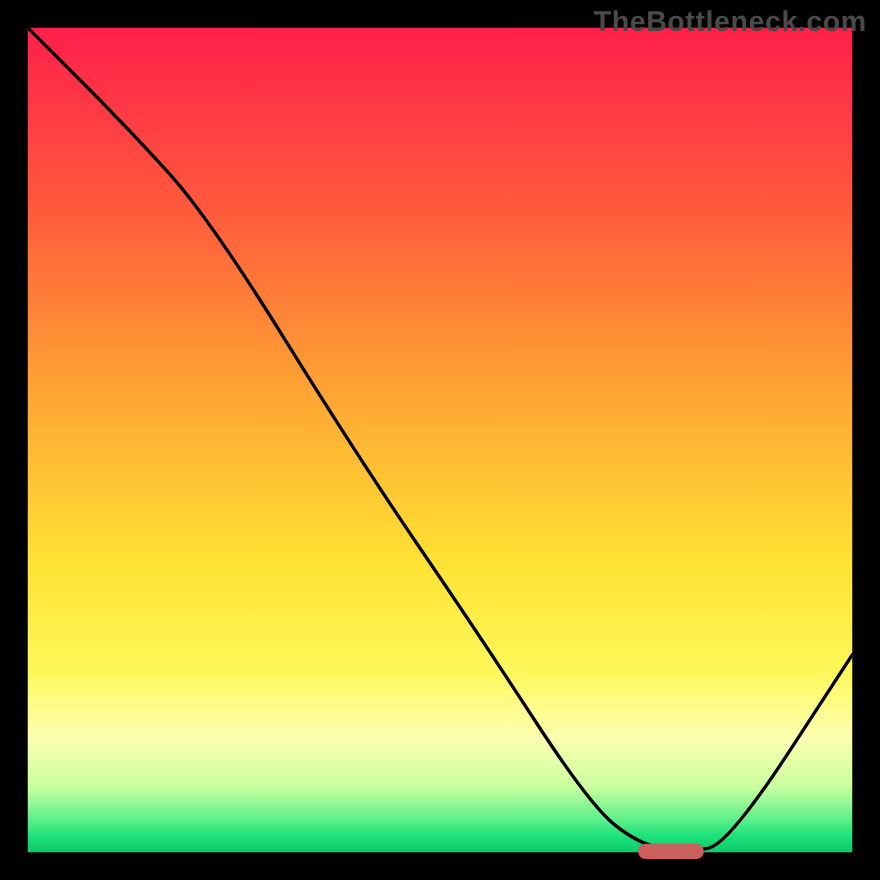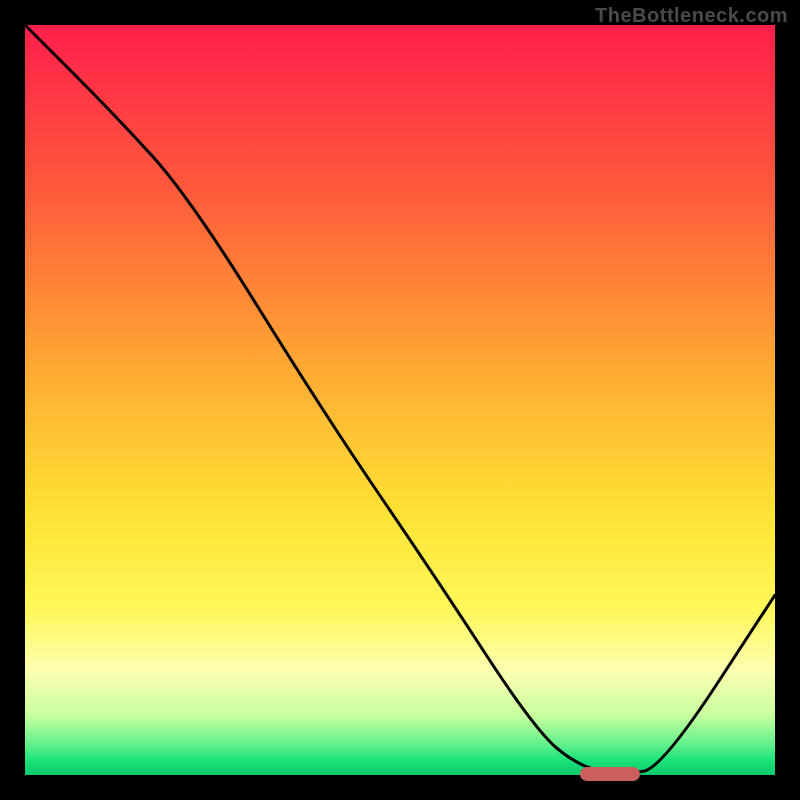--- a/index.html
+++ b/index.html
@@ -15,21 +15,21 @@
     position: relative;
     width: 800px;
     height: 800px;
     background: #000;
   }
   .watermark {
     position: absolute;
     top: 4px;
     right: 12px;
     color: #4a4a4a;
-    font-size: 20px;
+    font-size: 26px;
     font-weight: 600;
     letter-spacing: 0.5px;
     z-index: 5;
     pointer-events: none;
   }
   .plot {
     position: absolute;
     left: 25px;
     top: 25px;
     width: 750px;

